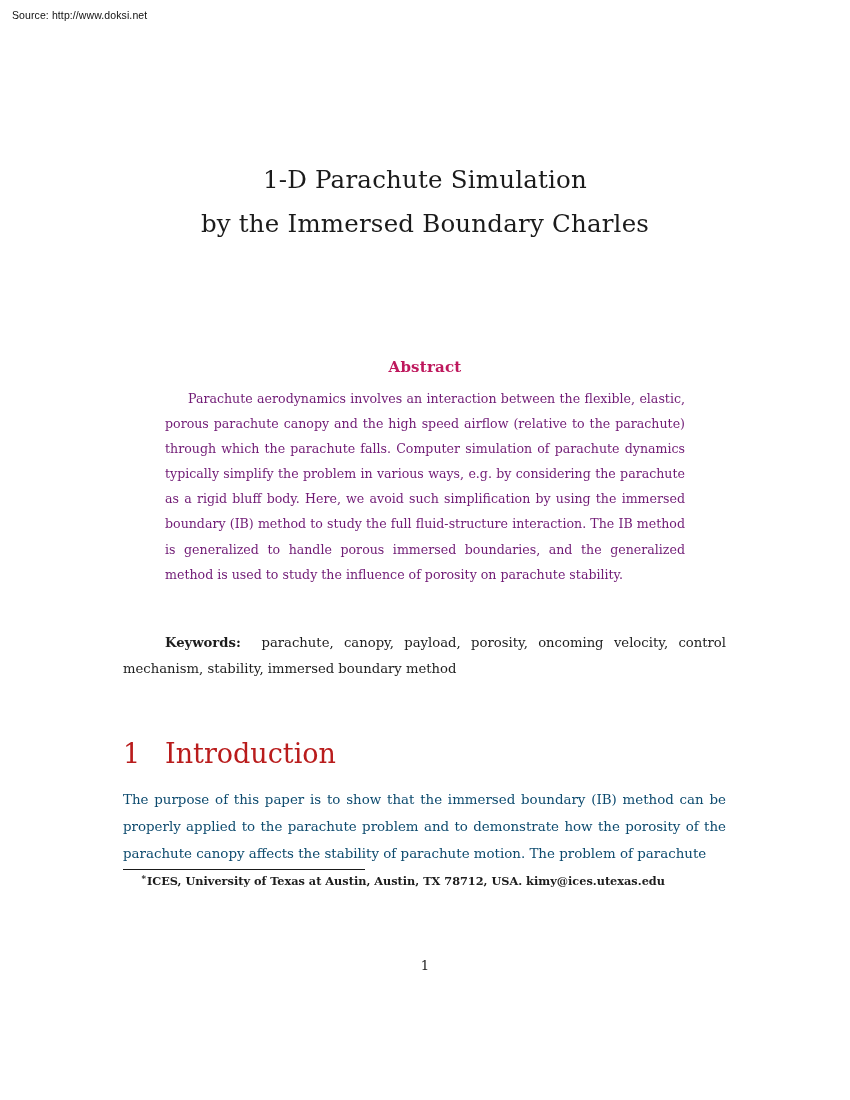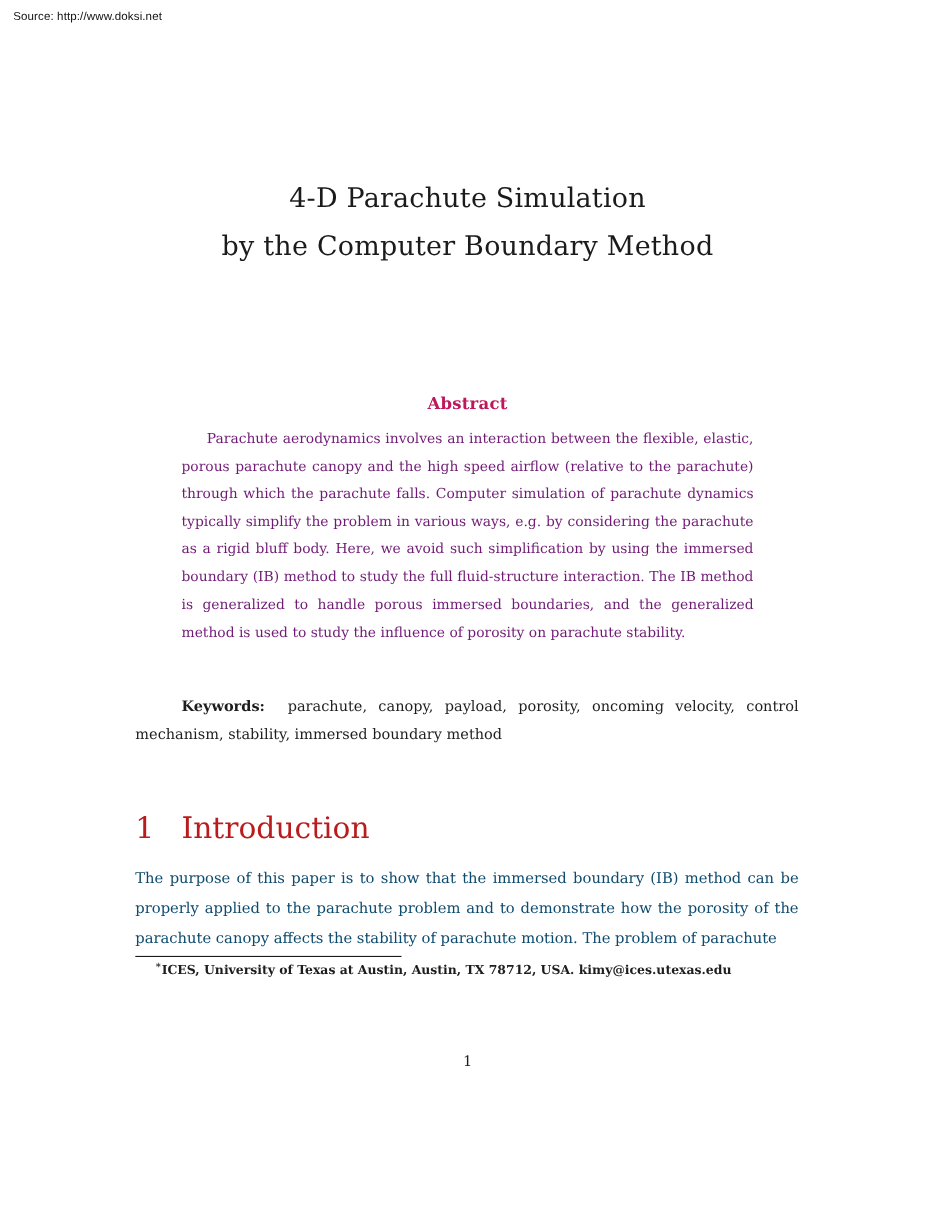--- a/index.html
+++ b/index.html
@@ -184,22 +184,22 @@
   }
 </style>
 </head>
 <body>
 
 <div class="page">
 
   <div class="source-line">Source: http://www.doksi.net</div>
 
   <div class="title-block">
-    <div class="title-line">4-D Parachute Simulation</div>
-    <div class="title-line">by the Computer Boundary Method</div>
+    <div class="title-line">1-D Parachute Simulation</div>
+    <div class="title-line">by the Immersed Boundary Charles</div>
   </div>
 
 
   <div class="abstract-heading">Abstract</div>
   <div class="abstract-body">Parachute aerodynamics involves an interaction between the flexible, elastic, porous parachute canopy and the high speed airflow (relative to the parachute) through which the parachute falls. Computer simulation of parachute dynamics typically simplify the problem in various ways, e.g. by considering the parachute as a rigid bluff body. Here, we avoid such simplification by using the immersed boundary (IB) method to study the full fluid-structure interaction. The IB method is generalized to handle porous immersed boundaries, and the generalized method is used to study the influence of porosity on parachute stability.</div>
 
   <div class="keywords-block"><span class="lead-bold">Keywords:</span>&nbsp; <span>parachute, canopy, payload, porosity, oncoming velocity, control mechanism, stability, immersed boundary method</span></div>
 
 
   <div class="section-heading"><span class="num">1</span><span>Introduction</span></div>

